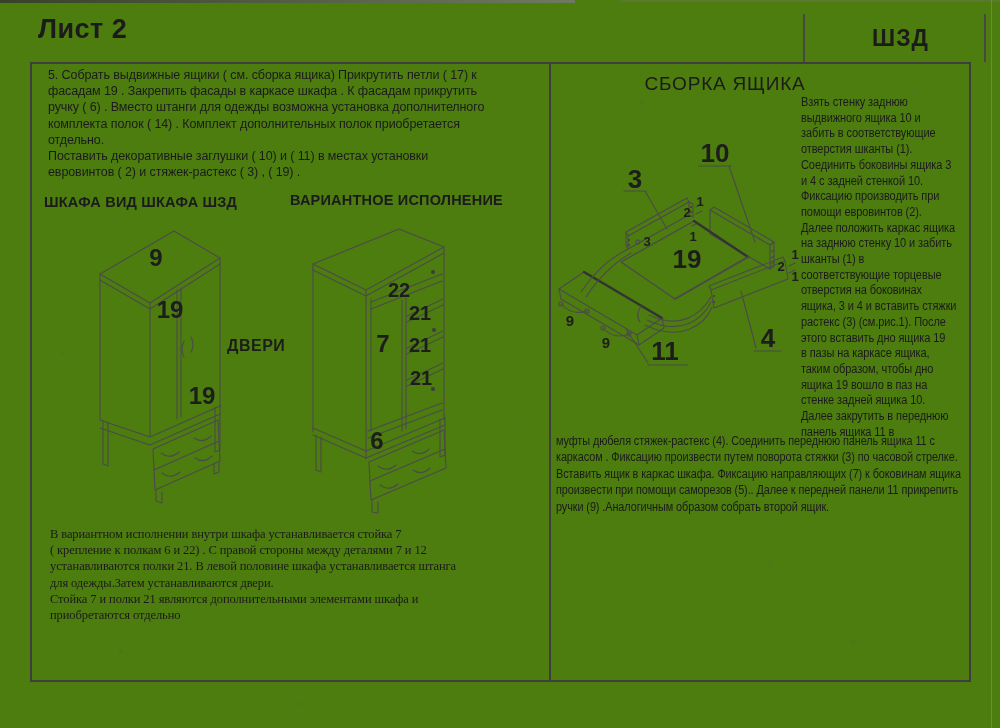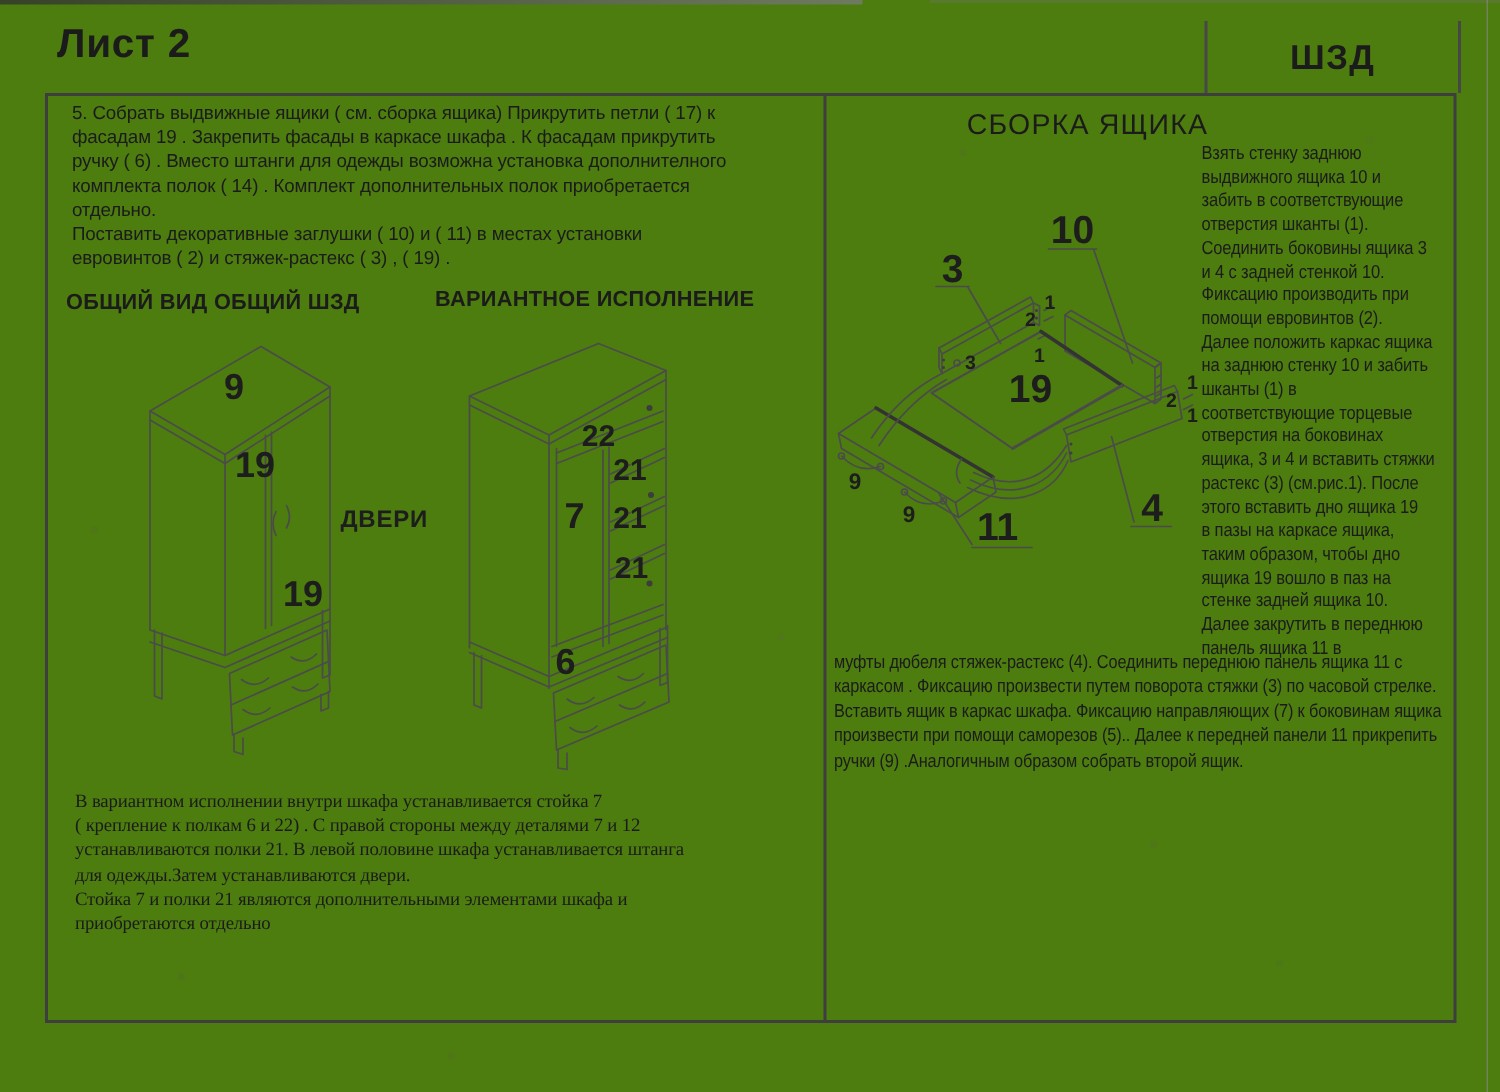--- a/index.html
+++ b/index.html
@@ -14,21 +14,21 @@
   .speckles{position:absolute;left:0;top:0;width:2px;height:2px;background:transparent;
     box-shadow:120px 650px 0 1px rgba(90,90,90,.15), 300px 703px 0 1px rgba(90,90,90,.14),
       520px 424px 0 1px rgba(90,90,90,.13), 768px 562px 0 1px rgba(90,90,90,.14),
       912px 92px 0 1px rgba(90,90,90,.13), 852px 641px 0 1px rgba(90,90,90,.12),
       62px 352px 0 1px rgba(90,90,90,.14), 957px 306px 0 1px rgba(90,90,90,.13),
       205px 563px 0 1px rgba(90,90,90,.12), 641px 101px 0 1px rgba(90,90,90,.12);}
   .sheet-title{position:absolute;left:38px;top:14px;font-size:27px;font-weight:600;letter-spacing:.5px;}
   .model-box{position:absolute;left:803px;top:14px;width:167px;height:48px;
     border-left:2px solid #474747;border-right:2px solid #474747;
     display:flex;align-items:center;justify-content:center;
-    font-size:23px;font-weight:700;letter-spacing:1px;}
+    font-size:23px;font-weight:700;letter-spacing:1px;padding-left:12px;}
   .frame{position:absolute;left:30px;top:62px;width:941px;height:620px;
     border:2px solid #3e3e3e;box-sizing:border-box;}
   .col-divider{position:absolute;left:549px;top:62px;width:2px;height:620px;background:#3e3e3e;}
   .body-text{position:absolute;font-size:12.5px;line-height:16.2px;white-space:pre-line;letter-spacing:-0.1px;}
   .para5{left:48px;top:67px;width:506px;}
   .variant-note{left:50px;top:526px;width:506px;font-family:Liberation Serif, serif;}
   .subheading{position:absolute;font-size:14.5px;font-weight:700;letter-spacing:.2px;}
   .heading-general{left:44px;top:194px;}
   .heading-variant{left:290px;top:192px;}
   .heading-right{position:absolute;left:605px;top:73px;width:240px;text-align:center;
@@ -69,21 +69,21 @@
   <div class="frame"></div>
   <div class="col-divider"></div>
 
   <div class="body-text para5">5. Собрать выдвижные ящики  ( см. сборка ящика)   Прикрутить петли  ( 17)   к
 фасадам 19 . Закрепить фасады в каркасе шкафа . К фасадам прикрутить
 ручку ( 6)  . Вместо штанги для одежды   возможна установка дополнителного
 комплекта  полок   ( 14)  . Комплект дополнительных полок приобретается
 отдельно.
 Поставить декоративные заглушки  ( 10)   и  ( 11)   в местах установки
 евровинтов  ( 2)   и стяжек-растекс  ( 3)  ,  ( 19)  .</div>
-  <div class="subheading heading-general">ОБЩИЙ ВИД ОБЩИЙ ШЗД</div>
+  <div class="subheading heading-general">ШКАФА ВИД ШКАФА ШЗД</div>
   <div class="subheading heading-variant">ВАРИАНТНОЕ ИСПОЛНЕНИЕ</div>
   <div class="body-text variant-note">В вариантном исполнении внутри шкафа устанавливается стойка 7
 ( крепление к полкам 6 и 22)  . С правой стороны между деталями 7 и 12
 устанавливаются полки 21.  В левой половине шкафа устанавливается штанга
 для одежды.Затем устанавливаются двери.
 Стойка 7 и полки 21 являются дополнительными элементами шкафа и
 приобретаются отдельно</div>
 
   <svg class="svg-wardrobes" width="520" height="303" viewBox="30 222 520 303">
 

